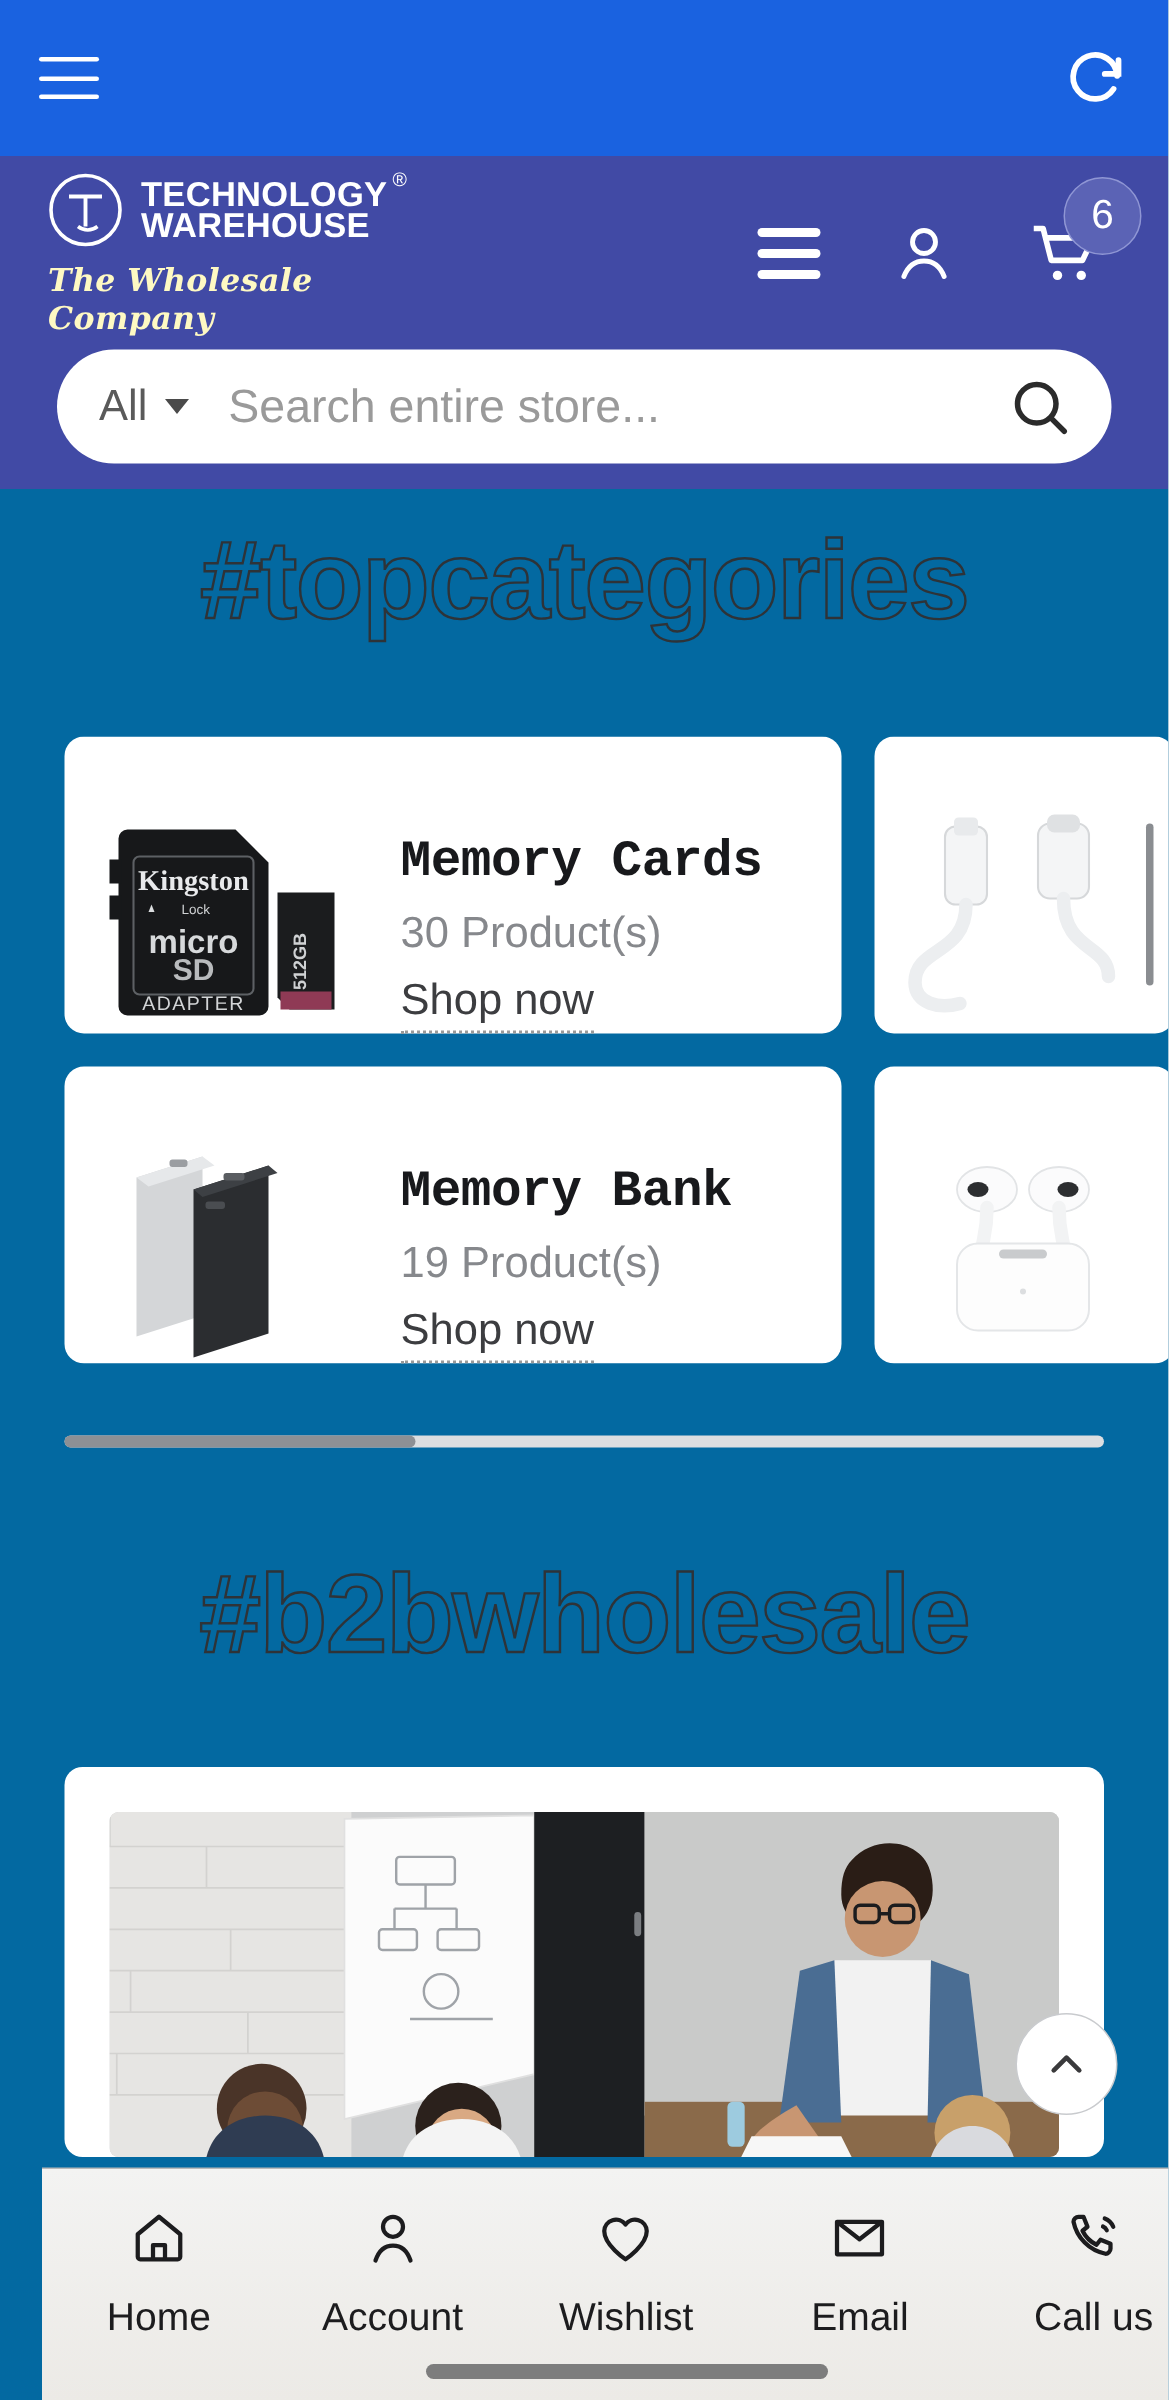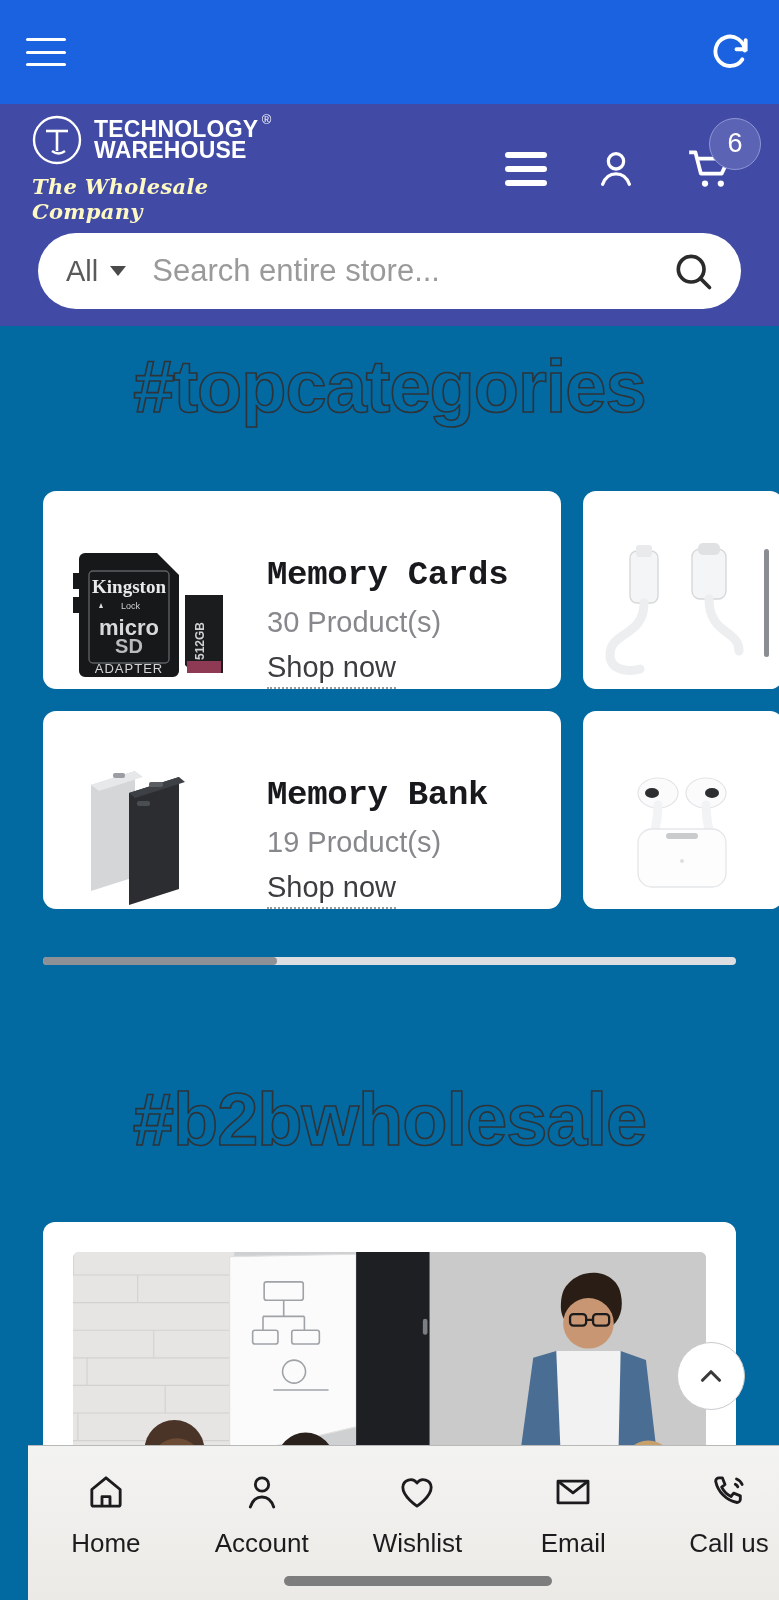--- a/index.html
+++ b/index.html
@@ -93,21 +93,21 @@
   .cat-text { margin-left: 16px; }
   .cat-title { font-size: 34px; font-weight: 700; color: #18191c; letter-spacing: -0.3px; font-family: Liberation Mono, monospace; }
   .cat-count { font-size: 29px; color: #86888c; margin-top: 12px; }
   .cat-shop { font-size: 29px; color: #3c3d40; margin-top: 12px;
     border-bottom: 2px dotted #9a9a9a; display: inline-block; padding-bottom: 3px; }
 
   .scrollbar { margin: 48px 43px 0 43px; height: 8px; background: #dcdee1; border-radius: 4px; position: relative; }
   .scroll-thumb { position: absolute; left: 0; top: 0; height: 8px; width: 234px;
     background: #8d9095; border-radius: 4px; }
 
-  .b2b-wrap { margin-top: 112px; }
+  .b2b-wrap { margin-top: 68px; }
   .b2b-card { margin: 60px 43px 0 43px; background: #fff; border-radius: 12px;
     padding: 30px 30px 0 30px; height: 260px; overflow: hidden; }
   .b2b-photo { width: 100%; height: 100%; border-radius: 6px; overflow: hidden; position: relative; }
 
   
   .to-top {
     position: absolute; right: 34px; top: 1016px; width: 68px; height: 68px;
     border-radius: 50%; background: #fff; border: 1px solid #c9cbce;
     display: flex; align-items: center; justify-content: center;
   }

